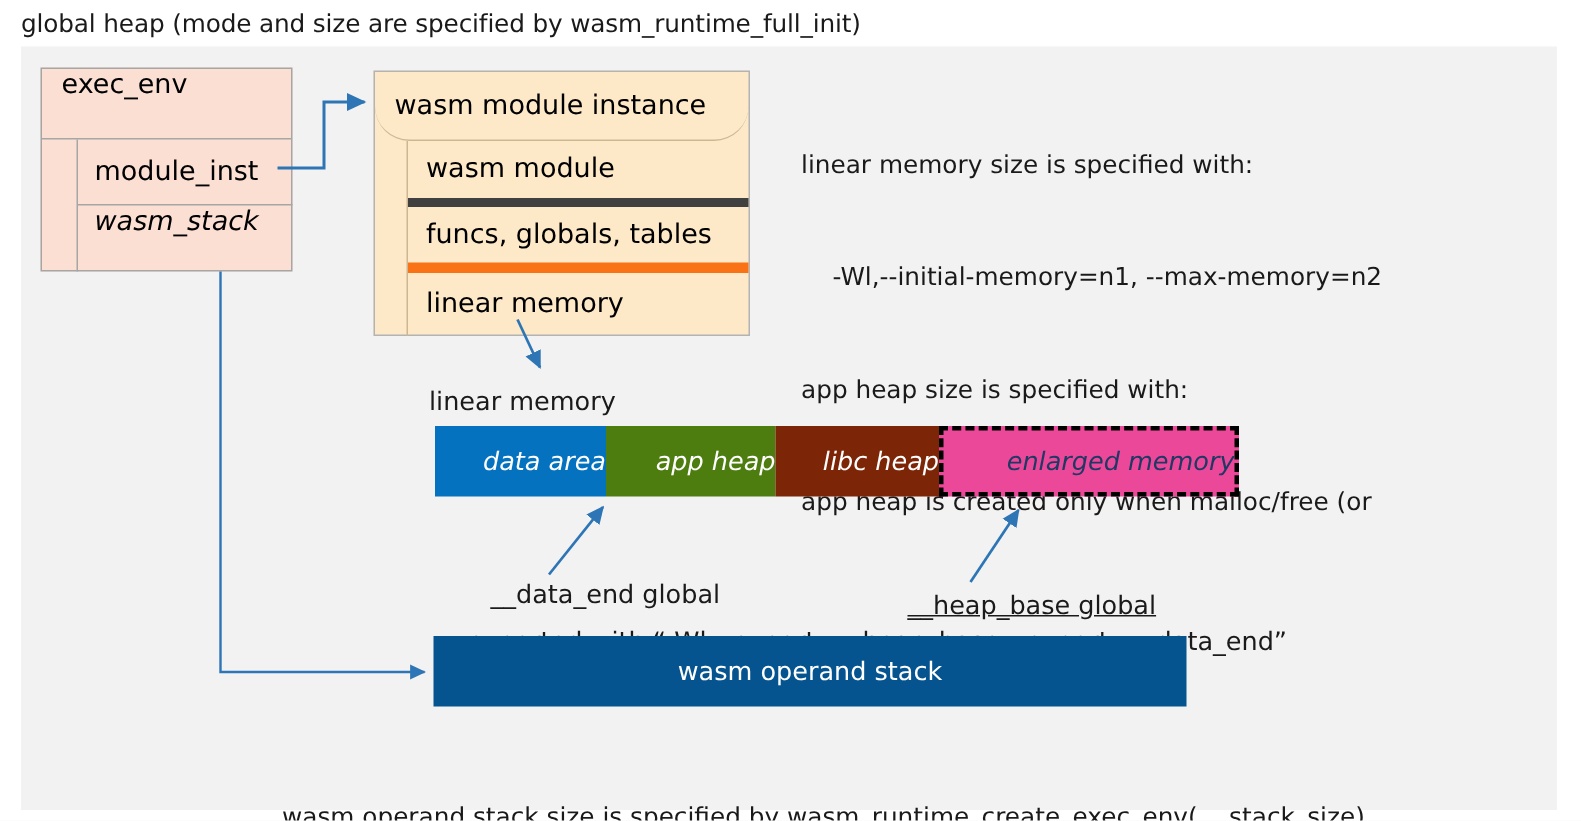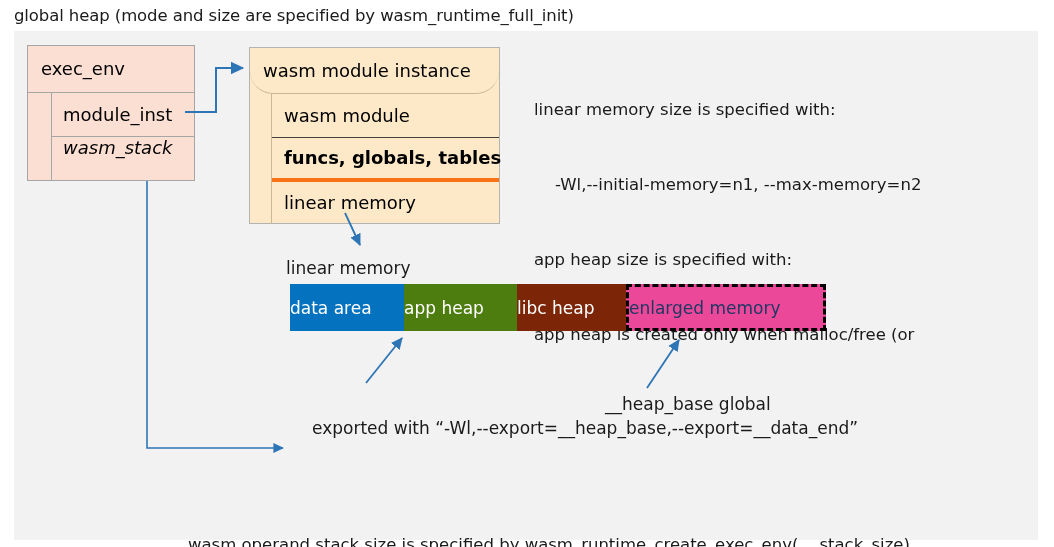--- a/index.html
+++ b/index.html
@@ -61,21 +61,21 @@
   #exec-env-box {
     left: 13px; top: 14px; width: 168px; height: 136px;
     border: 1px solid #a6a6a6;
     background: #fbdfd3;
     display: block;
   }
   #exec-env-header {
     position: absolute; left: 0; top: 0; width: 100%; height: 47px;
     box-sizing: border-box;
     border-bottom: 1px solid #a6a6a6;
-    display: flex; align-items: center; padding-left: 13px;
+    display: flex; padding-left: 13px;
   }
   #exec-env-gutter {
     position: absolute; left: 0; top: 47px; width: 24px; height: 88px;
     border-right: 1px solid #a6a6a6;
     box-sizing: border-box;
   }
   #module-inst-row {
     position: absolute; left: 24px; top: 47px; width: 143px; height: 44px;
     box-sizing: border-box;
     border-bottom: 1px solid #a6a6a6;
@@ -103,22 +103,22 @@
   #wmi-gutter {
     position: absolute; left: 0; top: 46px; width: 22px; height: 130px;
     border-right: 1px solid #cbb893;
     box-sizing: border-box;
   }
   .wmi-row {
     position: absolute; left: 22px; width: 227px; height: 44px;
     box-sizing: border-box;
     display: flex; align-items: center; padding-left: 12px;
   }
-  #wmi-row-0 { top: 46px; border-bottom: 1px solid #404040; }
-  #wmi-row-1 { top: 90px; border-bottom: 4px solid #f97316; font-weight: bold; }
+  #wmi-row-0 { top: 46px; border-bottom: 6px solid #404040; }
+  #wmi-row-1 { top: 90px; border-bottom: 7px solid #f97316; }
   #wmi-row-2 { top: 134px; height: 42px; }
 
   
   #notes {
     position: absolute;
     left: 520px;
     top: 16px;
     width: 500px;
     font-size: 16.5px;
     line-height: 25px;
@@ -143,25 +143,26 @@
     position: absolute;
     left: 276px;
     top: 253px;
     height: 47px;
     display: flex;
     align-items: stretch;
   }
   .mem-seg {
     display: flex;
     align-items: center;
-    justify-content: flex-start;
+    justify-content: flex-end;
     color: #ffffff;
     font-size: 17px;
     white-space: nowrap;
     box-sizing: border-box;
+    font-style: italic;
   }
   #seg-data-area      { width: 114px; background: #0572C0; }
   #seg-aux-stack      { width: 163px; background: #5F7003; }
   #seg-app-heap       { width: 113px; background: #4d7c0f; }
   #seg-libc-heap      { width: 109px; background: #7D2507; }
   #seg-enlarged {
     width: 200px;
     background: #ec4899;
     border: 3px dashed #000000;
     color: #1F3864;
@@ -169,21 +170,21 @@
 
   
   .annot {
     position: absolute;
     font-size: 17px;
     line-height: 24px;
     white-space: nowrap;
     color: #1a1a1a;
   }
   #label-data-end   { left: 313px; top: 354px; }
-  #label-heap-base  { left: 591px; top: 361px; }
+  #label-heap-base  { left: 591px; top: 361px; text-decoration: underline; }
   #label-exported   { left: 298px; top: 385px; }
 
   
   #operand-stack-box {
     position: absolute;
     left: 275px;
     top: 393px;
     width: 502px;
     height: 47px;
     background: #05548F;
@@ -271,23 +272,27 @@
         <span>app heap</span>
       </div>
       <div class="mem-seg" id="seg-libc-heap">
         <span>libc heap</span>
       </div>
       <div class="mem-seg" id="seg-enlarged">
         <span>enlarged memory</span>
       </div>
     </div>
 
+    <div class="annot" id="label-data-end">__data_end global</div>
     <div class="annot" id="label-heap-base">__heap_base global</div>
     <div class="annot" id="label-exported">exported with “-Wl,--export=__heap_base,--export=__data_end”</div>
 
+    <div id="operand-stack-box">
+      <span>wasm operand stack</span>
+    </div>
 
     <div id="footer-notes">
       <div>wasm operand stack size is specified by wasm_runtime_create_exec_env(.., stack_size)</div>
       
     </div>
 
     <svg id="connectors" viewBox="0 0 1024 509" xmlns="http://www.w3.org/2000/svg">
       <defs>
         <marker id="arrowBlue" markerWidth="7" markerHeight="7" refX="6" refY="3.5" orient="auto" markerUnits="strokeWidth">
           <path d="M0,0.4 L6.6,3.5 L0,6.6 z" fill="#2E75B6"></path>

